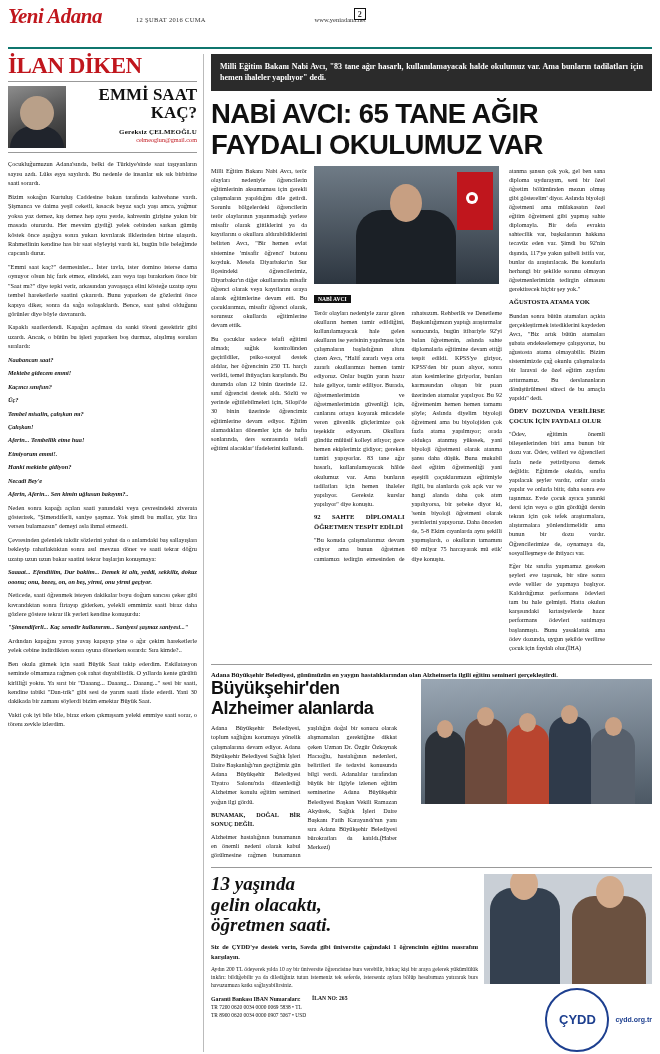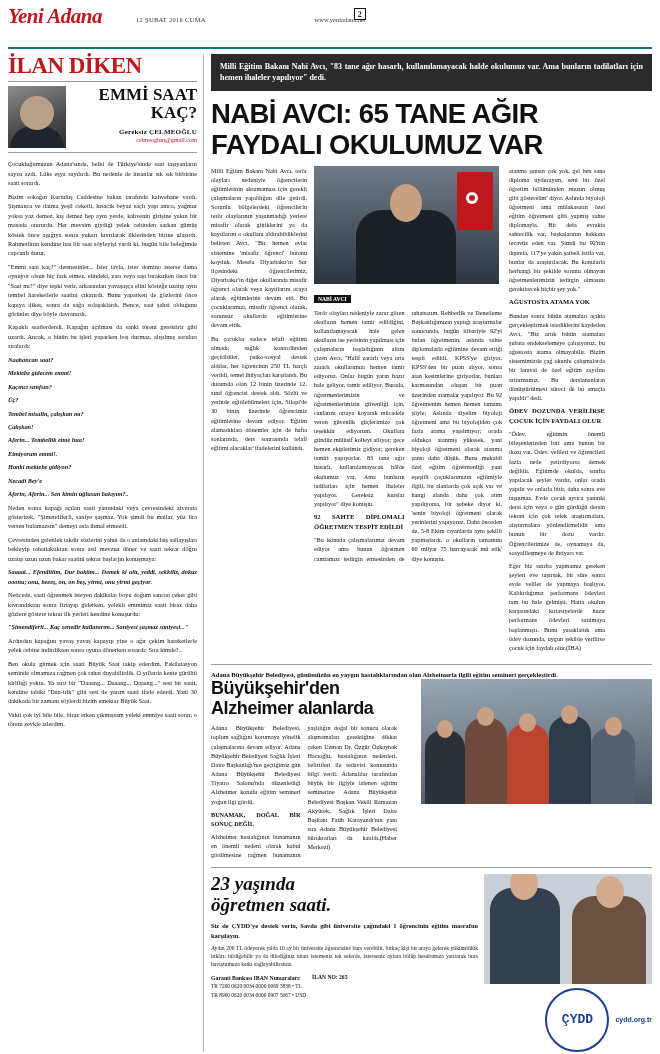--- a/index.html
+++ b/index.html
@@ -84,21 +84,21 @@
   .ad-head { font-family:"Liberation Serif", serif; font-weight:bold; font-style:italic; font-size:19px; line-height:1.1; color:#111; }
   .ad-sub { font-size:6.4px; font-weight:bold; margin-top:6px; line-height:1.45; text-align:justify;}
   .ad-body { font-size:5.7px; line-height:1.45; margin-top:4px; text-align:justify; color:#222; }
   .ad-photos { width:168px; height:110px; background:#c9cfd6; position:relative; overflow:hidden; }
   .ad-photos .w{position:absolute;bottom:0;border-radius:22px 22px 0 0;}
   .wA{left:6px;width:70px;height:96px;background:#34404f;}
   .wB{right:6px;width:74px;height:88px;background:#6b5140;}
   .ad-foot { display:flex; gap:6px; margin-top:5px; align-items:flex-start; }
   .iban { font-size:5.4px; line-height:1.5; }
   .iban b{font-size:5.8px;}
-  .cydd-logo { width:64px; height:64px; border-radius:50%; border:2px solid #1d3f8f; display:flex; align-items:center; justify-content:center; font-size:13px; font-weight:bold; color:#1d3f8f; font-family:Liberation Mono, monospace;}
+  .cydd-logo { width:64px; height:64px; border-radius:50%; border:2px solid #1d3f8f; display:flex; align-items:center; justify-content:center; font-size:13px; font-weight:bold; color:#1d3f8f; font-family:Liberation Sans, sans-serif;}
   .ilan { font-size:5.6px; font-weight:bold; text-align:right; }
   .cydd-url { font-size:7px; font-weight:bold; color:#1d3f8f; font-family:"Liberation Sans",sans-serif; }
 
   
   .kent { margin-top:7px; border-top:2px solid #111; }
   .kent-title { text-align:center; font-family:"Liberation Sans", sans-serif; font-weight:bold; font-size:13px; letter-spacing:1px; padding:3px 0 2px; }
 </style>
 </head>
 <body>
 
@@ -212,21 +212,22 @@
             <div class="h" style="left:56px;bottom:78px;width:17px;height:19px"></div>
             <div class="h" style="left:98px;bottom:72px;width:17px;height:19px"></div>
             <div class="h" style="left:140px;bottom:80px;width:17px;height:19px"></div>
             <div class="h" style="left:184px;bottom:68px;width:17px;height:19px"></div>
           </div>
         </div>
       </div>
 
       <div class="ad">
         <div class="ad-left">
-          <div class="ad-head">23 yaşında</div>
+          <div class="ad-head">13 yaşında</div>
+          <div class="ad-head">gelin olacaktı,</div>
           <div class="ad-head">öğretmen saati.</div>
           <div class="ad-sub">Siz de ÇYDD'ye destek verin, Savda gibi üniversite çağındaki 1 öğrencinin eğitim masrafını karşılayın.</div>
           <div class="ad-body">Aydın 200 TL ödeyerek yılda 10 ay bir üniversite öğrencisine burs verebilir, birkaç kişi bir araya gelerek yükümlülük inkârı: bildiğebilir ya da dilediğiniz tutarı istemeniz tek seferde, isterseniz aylara bölüp hesabımıza yatırarak burs havuzumuza katkı sağlayabilirsiniz.</div>
           <div class="ad-foot">
             <div class="iban">
               <b>Garanti Bankası IBAN Numaraları:</b><br>
               <span>TR 7200 0620 0034 0000 0069 5838 • TL</span><br>
               <span>TR 8900 0620 0034 0000 0907 5067 • USD</span>
             </div>
             <div style="text-align:right">

